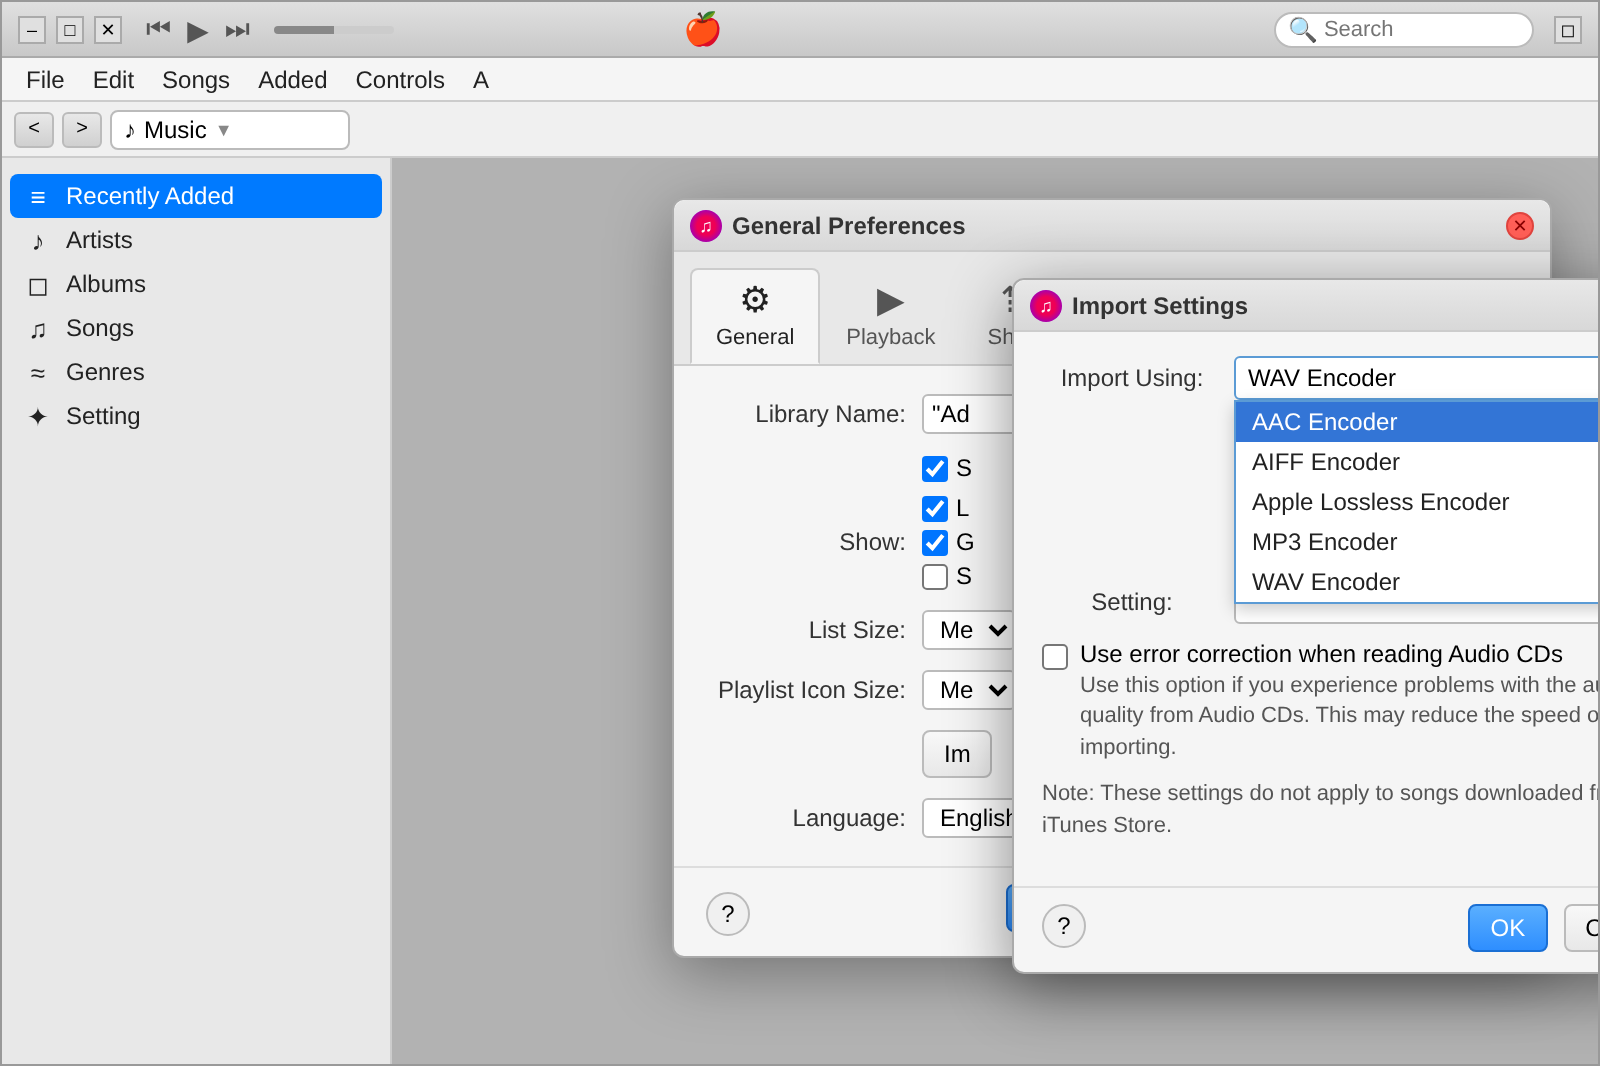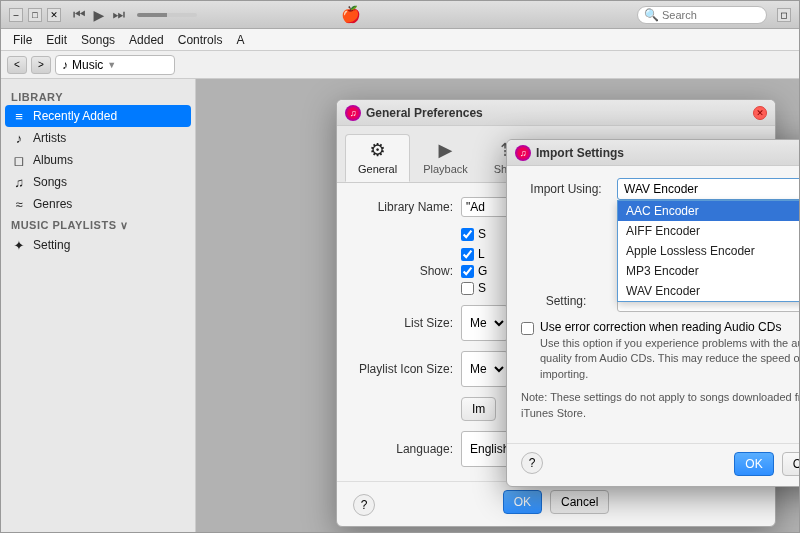--- a/index.html
+++ b/index.html
@@ -314,21 +314,21 @@
     }
     .checkbox-row {
       display: flex;
       align-items: center;
       gap: 4px;
       margin-bottom: 6px;
       margin-left: 108px;
     }
     .checkbox-row input[type=checkbox] { width: 13px; height: 13px; }
     .form-select {
-      height: 36px;
+      height: 20px;
       border: 1px solid #bbb;
       border-radius: 3px;
       font-size: 12px;
       padding: 0 4px;
       background: white;
     }
     .dialog-footer {
       display: flex;
       justify-content: center;
       gap: 8px;
@@ -553,21 +553,20 @@
     <div class="location-bar">
       <span>♪</span>
       <span>Music</span>
       <span class="chevron">▼</span>
     </div>
   </div>
 
   <div class="main-content">
 
     <div class="sidebar">
-      <div class="sidebar-section-title">Library</div>
 
       <div class="sidebar-item active">
         <span class="icon">≡</span>
         <span>Recently Added</span>
       </div>
       <div class="sidebar-item">
         <span class="icon">♪</span>
         <span>Artists</span>
       </div>
       <div class="sidebar-item">
@@ -576,23 +575,20 @@
       </div>
       <div class="sidebar-item">
         <span class="icon">♫</span>
         <span>Songs</span>
       </div>
       <div class="sidebar-item">
         <span class="icon">≈</span>
         <span>Genres</span>
       </div>
 
-      <div class="sidebar-section-playlist">
-        <span>Music Playlists ∨</span>
-      </div>
       <div class="sidebar-item">
         <span class="icon">✦</span>
         <span>Setting</span>
       </div>
     </div>
 
     <div class="content-area">
 
       <div class="modal-overlay"></div>
 

